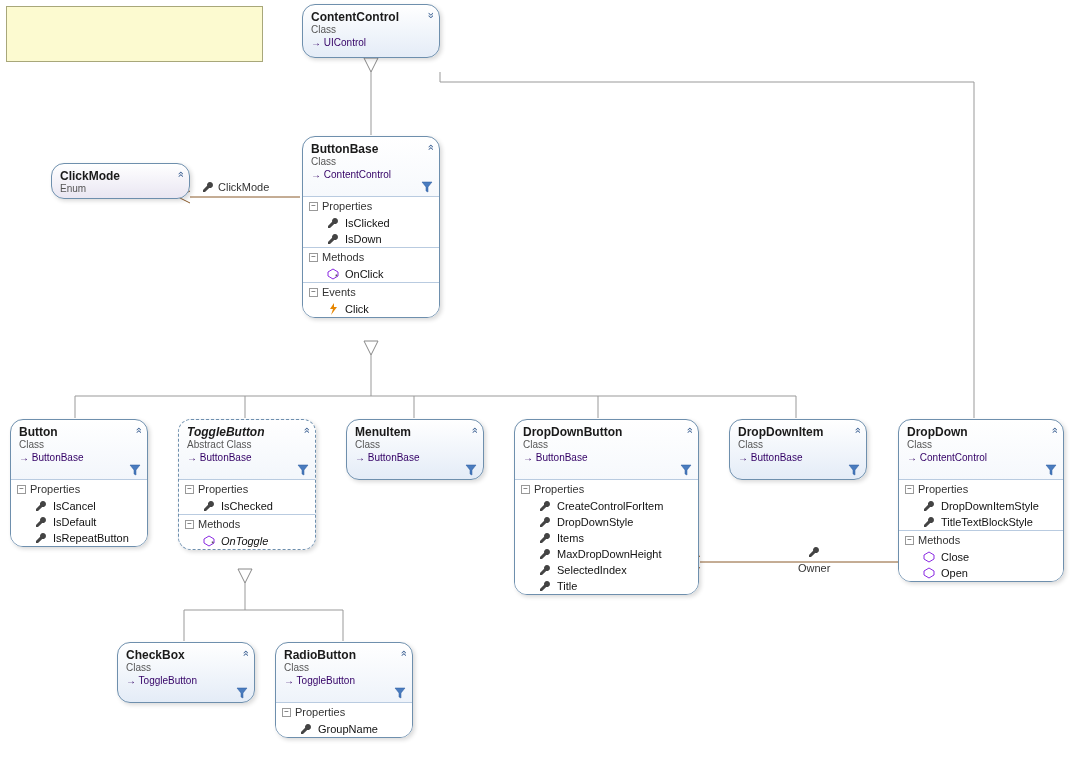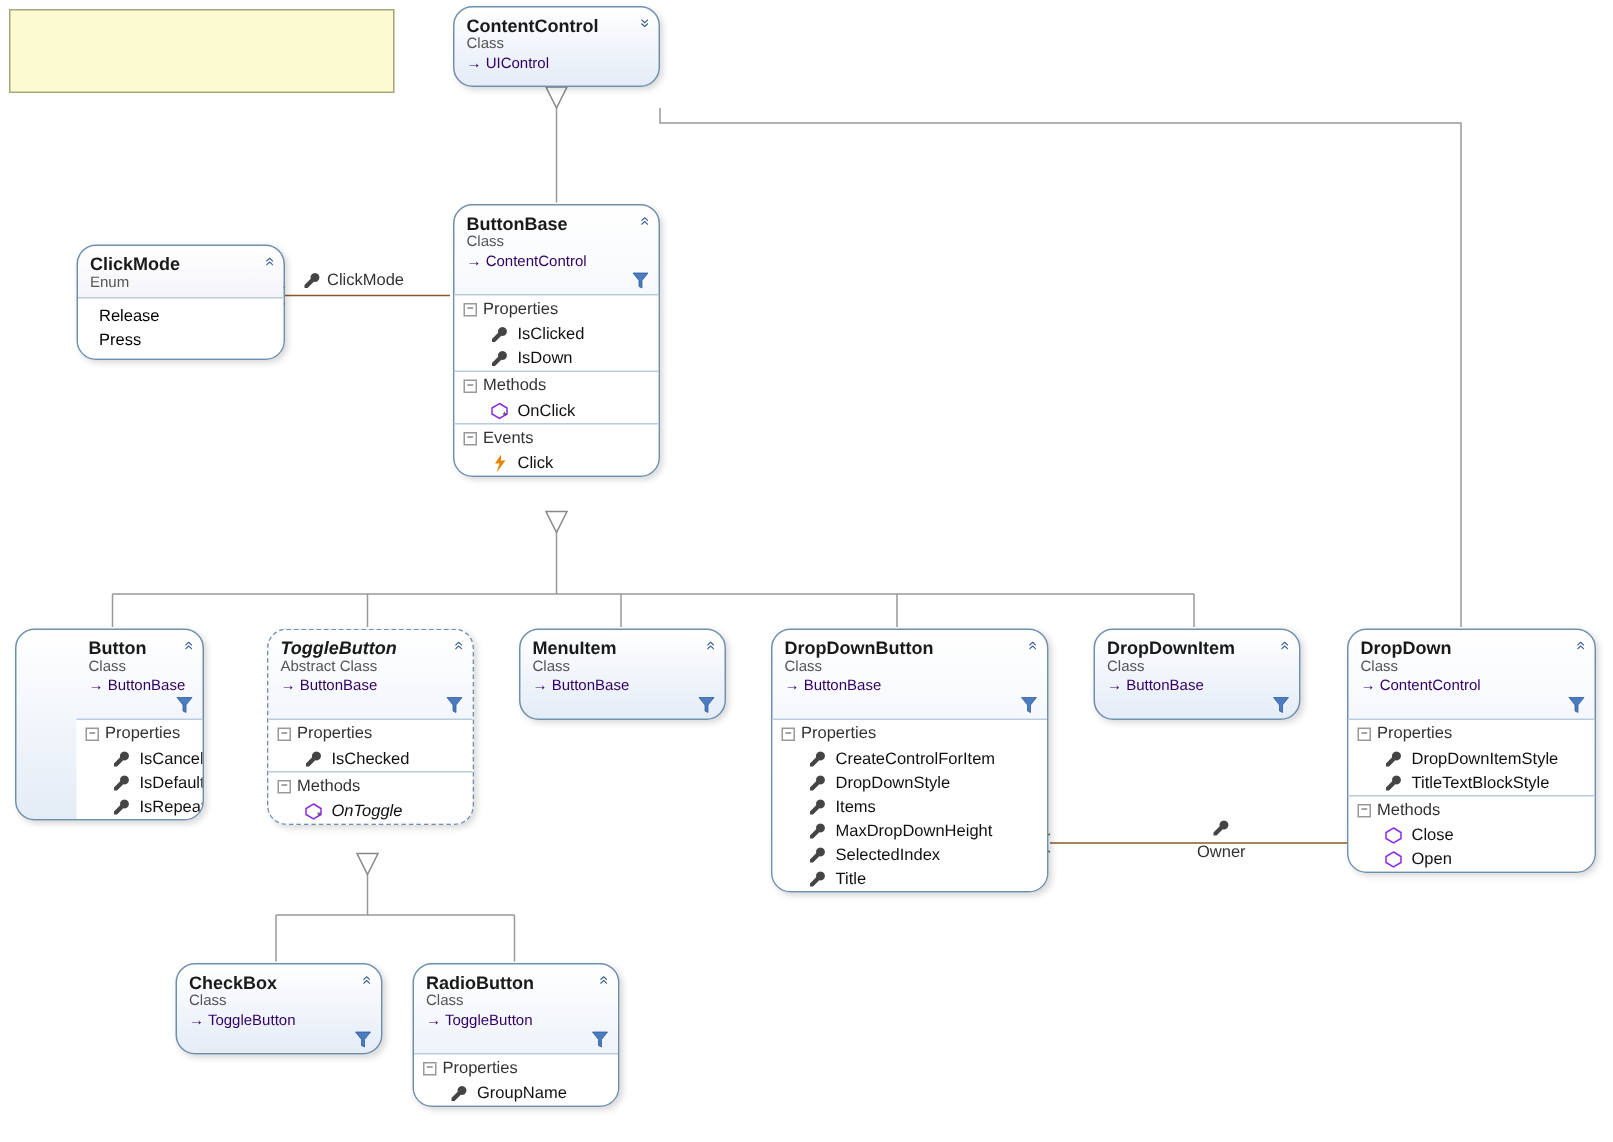--- a/index.html
+++ b/index.html
@@ -174,24 +174,20 @@
     <div class="chevrons">«</div>
   </div>
 </div>
 
 <div class="class-box enum" style="left:51px; top:163px; width:139px;">
   <div class="hdr">
     <div class="title">ClickMode</div>
     <div class="stereo">Enum</div>
     <div class="chevrons">»</div>
   </div>
-  <div class="enum-values">
-    <div class="val">Release</div>
-    <div class="val">Press</div>
-  </div>
 </div>
 
 <div class="class-box" style="left:302px; top:136px; width:138px;">
   <div class="hdr" style="padding-bottom:16px;">
     <div class="title">ButtonBase</div>
     <div class="stereo">Class</div>
     <div class="inherits">ContentControl</div>
     <div class="chevrons">»</div>
     <span class="filter-icon"><svg>
           <use href="#ic-filter"></use>
@@ -241,21 +237,21 @@
   </div>
 </div>
 
 <div class="assoc-label" style="left:202px; top:181px;">
   <span class="icon icon-wrench"><svg>
         <use href="#ic-wrench"></use>
       </svg></span>
   <span>ClickMode</span>
 </div>
 
-<div class="class-box" style="left:10px; top:419px; width:126px;padding-left:40px;">
+<div class="class-box" style="left:10px; top:419px; width:138px;">
   <div class="hdr" style="padding-bottom:16px;">
     <div class="title">Button</div>
     <div class="stereo">Class</div>
     <div class="inherits">ButtonBase</div>
     <div class="chevrons">»</div>
     <span class="filter-icon"><svg>
           <use href="#ic-filter"></use>
         </svg></span>
   </div>
   <div class="section">

